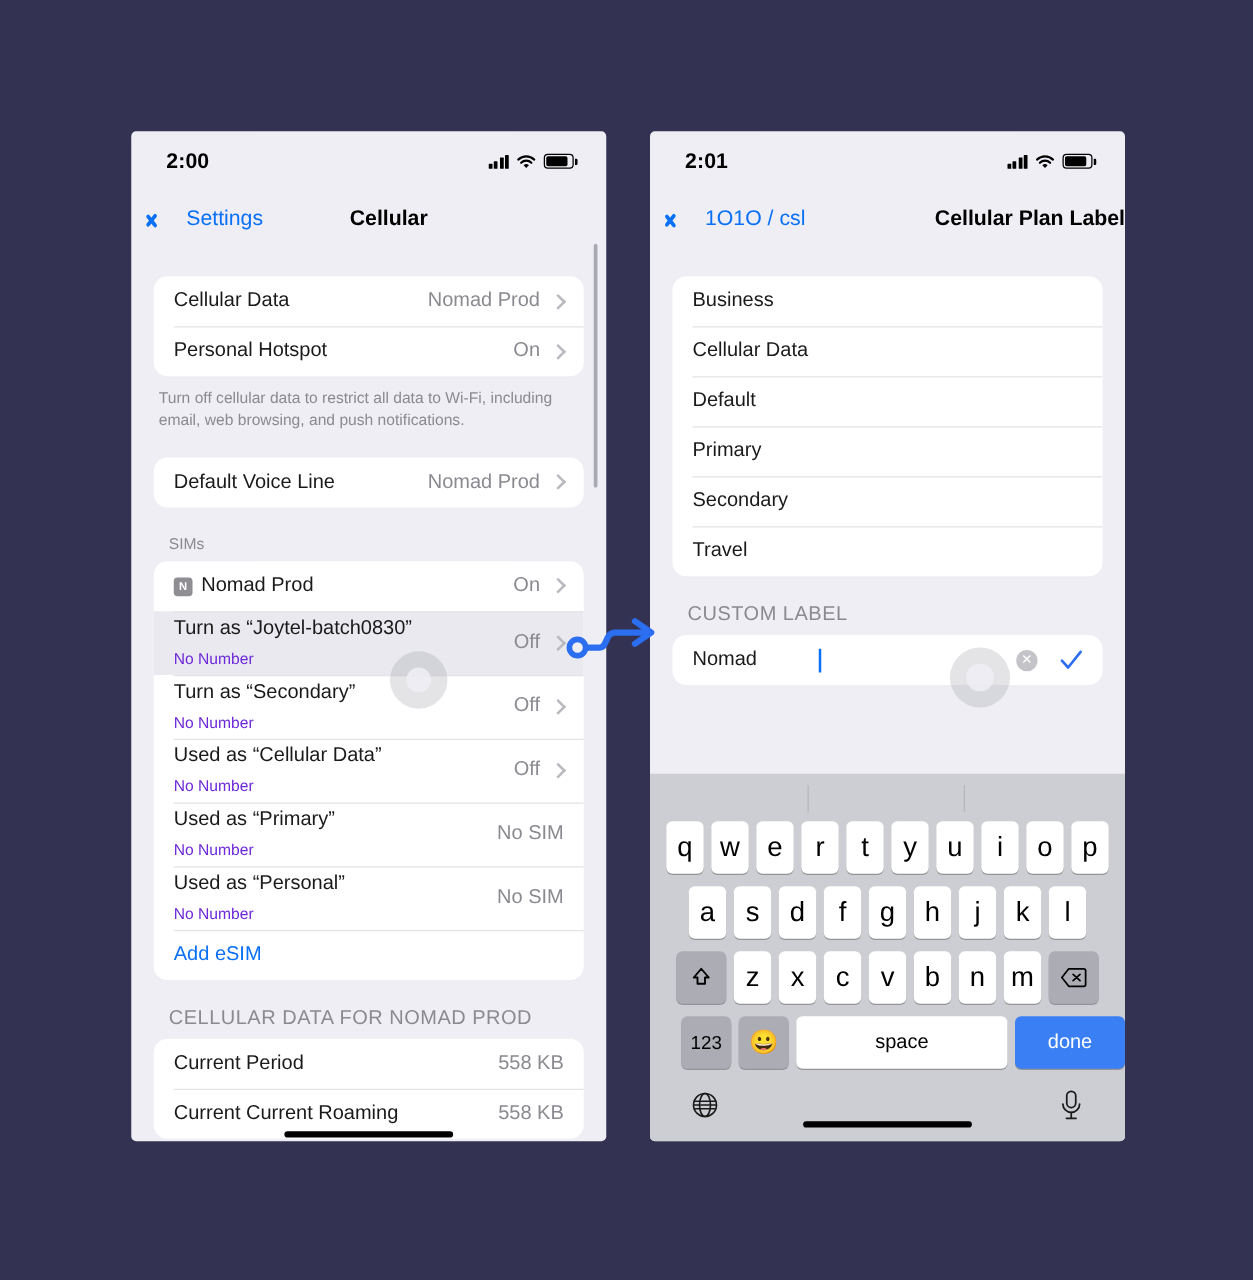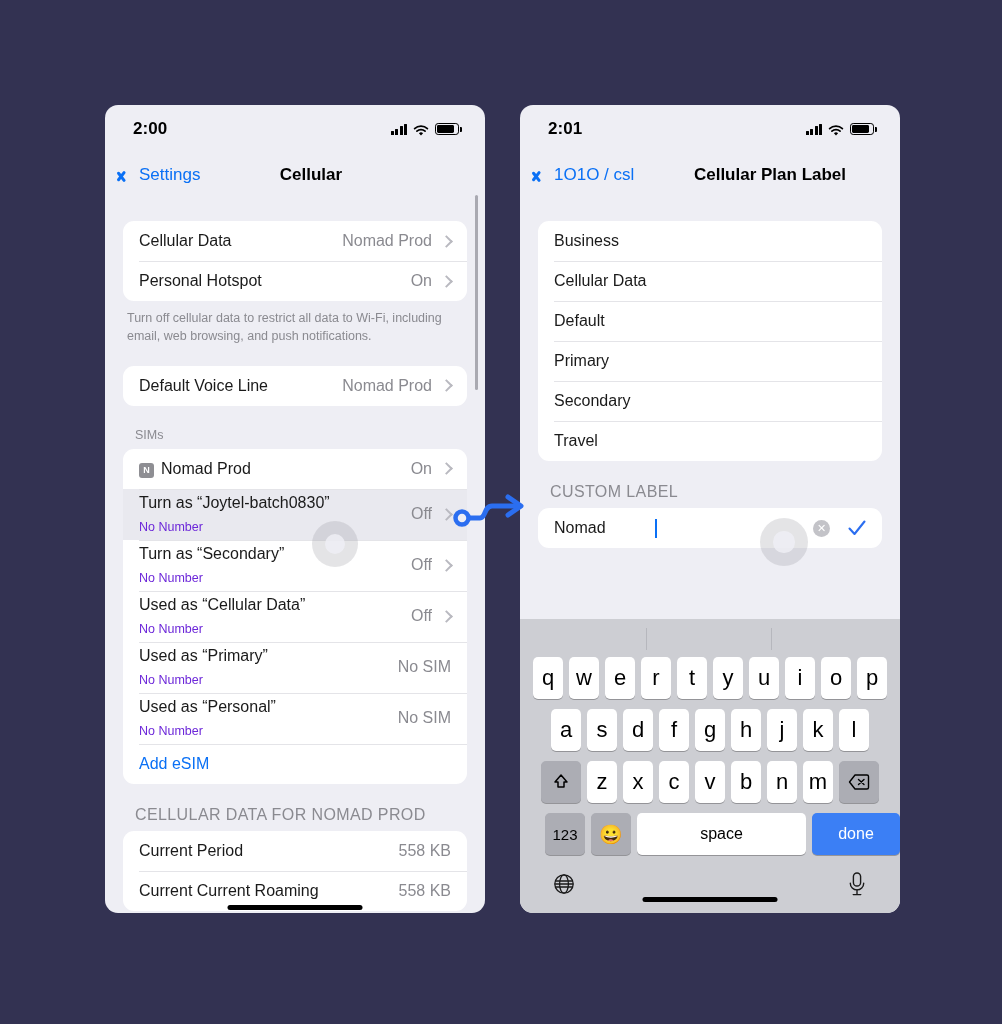--- a/index.html
+++ b/index.html
@@ -8,21 +8,21 @@
     background: #333252;
     font-family: "Liberation Sans", sans-serif;
     overflow: hidden;
   }
   .stage { position: relative; width: 1002px; height: 1024px; }
 
   
   .phone {
     position: absolute;
     background: #eeeef4;
-    border-radius: 13px;
+    border-radius: 4px;
     overflow: hidden;
   }
   #phone-left  { left: 105px; top: 105px; width: 380px; height: 808px; }
   #phone-right { left: 520px; top: 105px; width: 380px; height: 808px; }
 
   
   .statusbar {
     height: 48px; position: relative;
     display: flex; align-items: center;
     padding: 0 28px;
@@ -52,38 +52,38 @@
     width:2px; height:4.4px; background:#000; border-radius:0 1px 1px 0;
   }
   .batt b { display:block; height:100%; width:88%; background:#000; border-radius:1.4px; }
 
   
   .navbar {
     height: 44px; display: flex; align-items: center;
     position: relative; padding: 0 18px;
   }
   .nav-back {
-    display: flex; align-items: center; gap: 5px;
+    display: flex; align-items: center; gap: 15px;
     color: #0a70f5; font-size: 17px; cursor: pointer;
   }
   .chev-left {
     width: 11px; height: 19px; position: relative; flex: none;
   }
   .chev-left::before, .chev-left::after {
     content:""; position:absolute; left:2px; width:11.5px; height:3px;
     background:#0a70f5; border-radius:2px;
   }
   .chev-left::before { top:4px; transform: rotate(128deg); transform-origin: left center; }
   .chev-left::after  { bottom:2px; transform: rotate(-128deg); transform-origin: left center; }
   .nav-title {
     position: absolute; left: 0; right: 0; text-align: center;
     font-size: 17px; font-weight: bold; color: #000; pointer-events: none;
   }
   #phone-left .nav-title { padding-left: 32px; }
-  #phone-right .nav-title { padding-left: 120px; text-align: center; }
+  #phone-right .nav-title { padding-left: 120px; text-align: right; }
 
   
   .content { position: relative; }
   .card {
     margin: 0 18px; background: #fff; border-radius: 11px; overflow: hidden;
   }
   .row {
     position: relative; display: flex; align-items: center;
     padding: 0 16px; min-height: 40px;
   }

